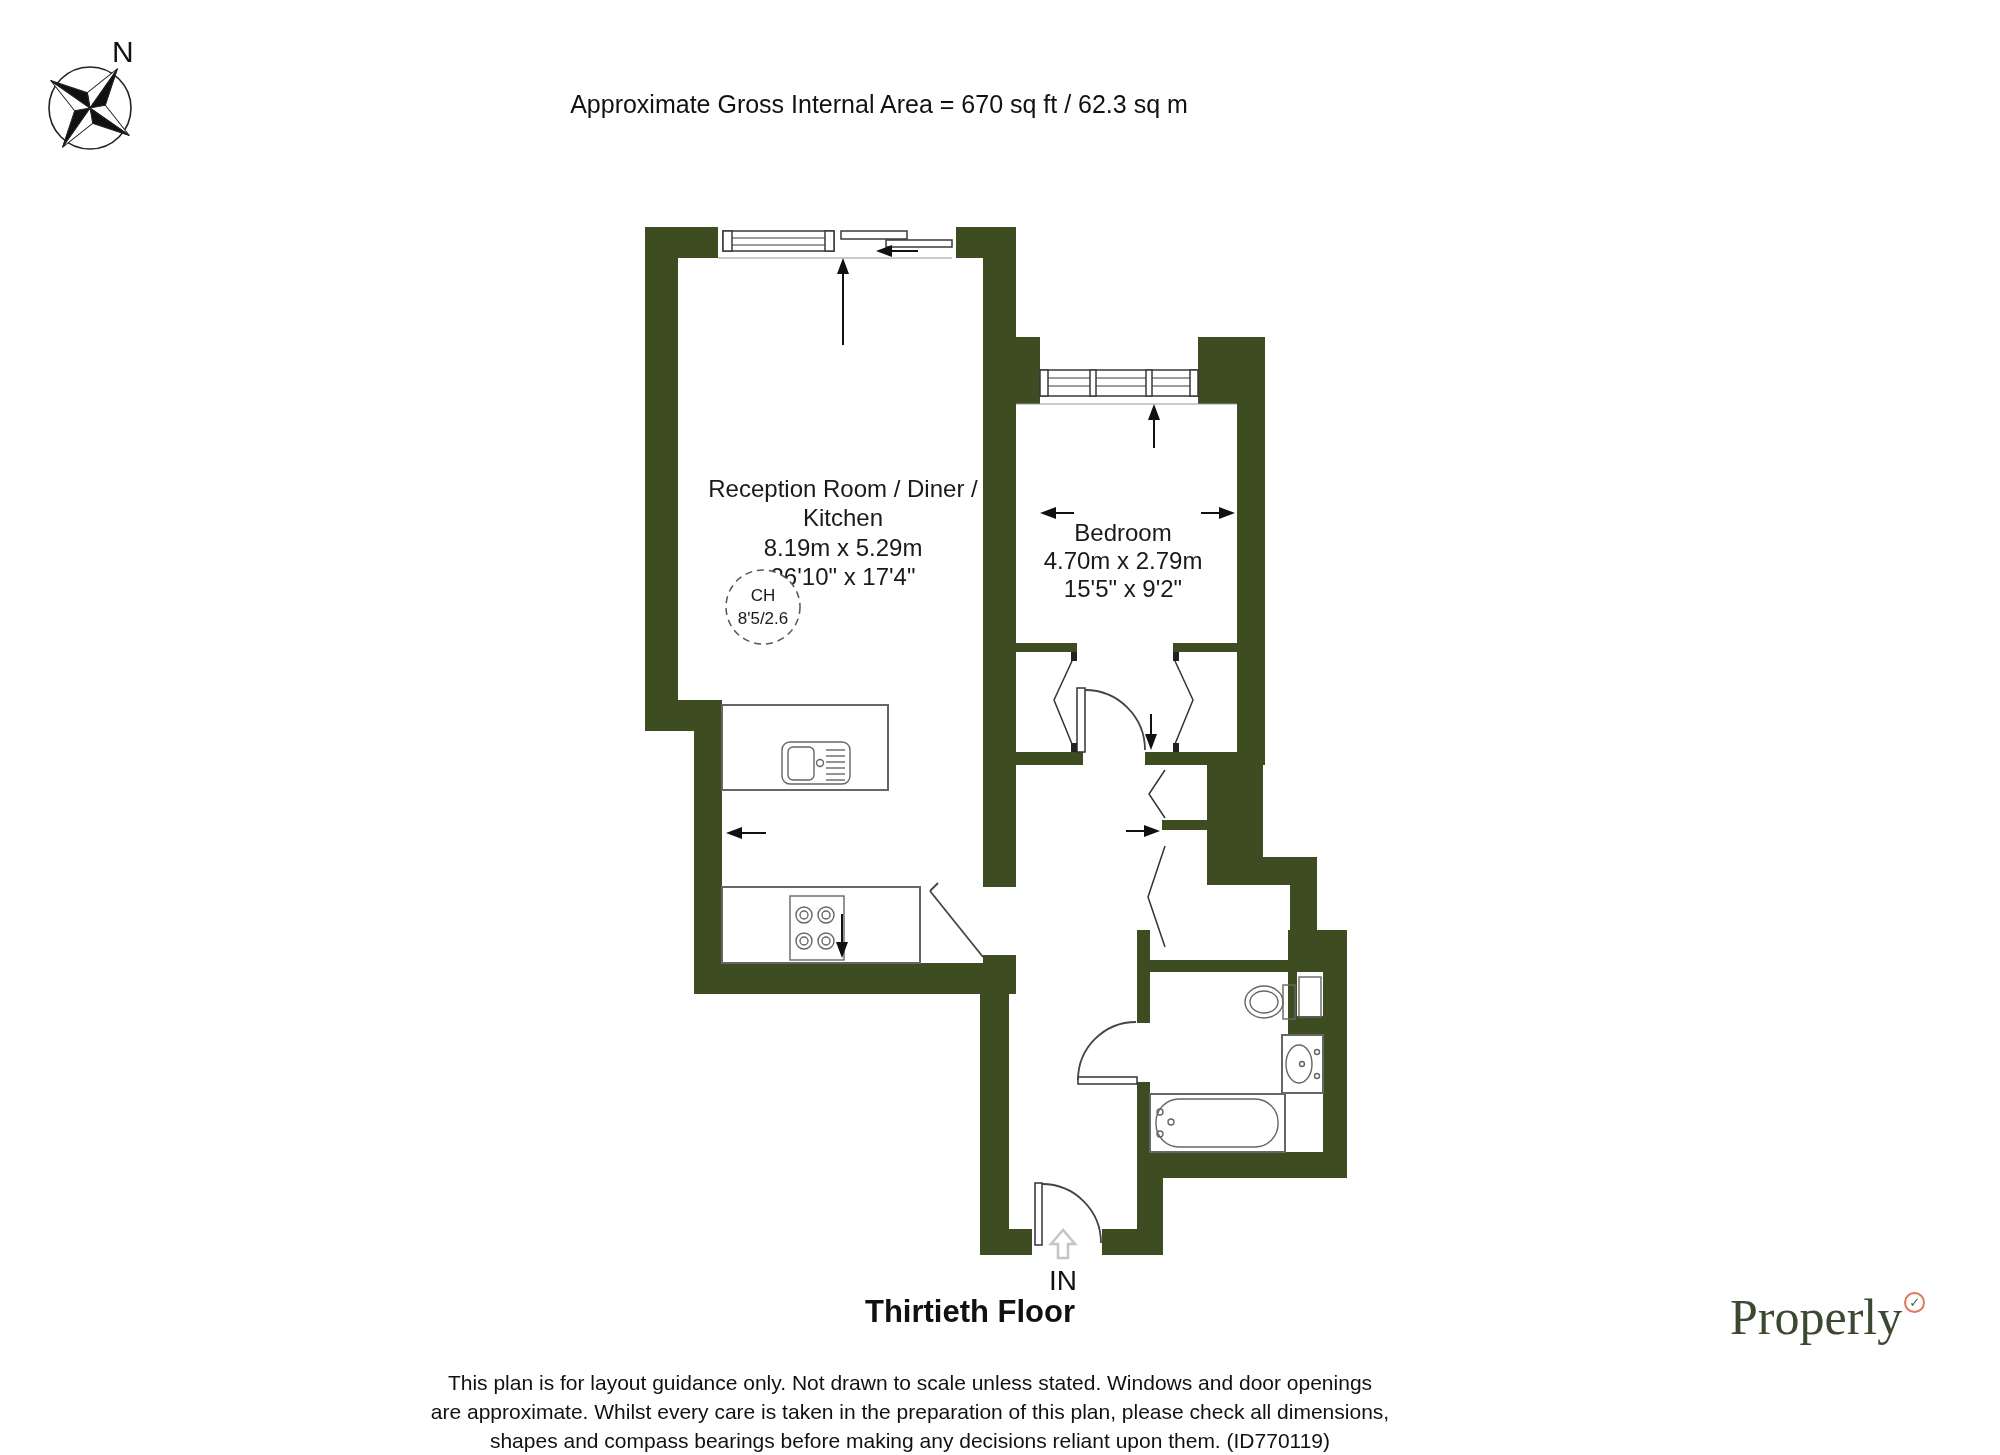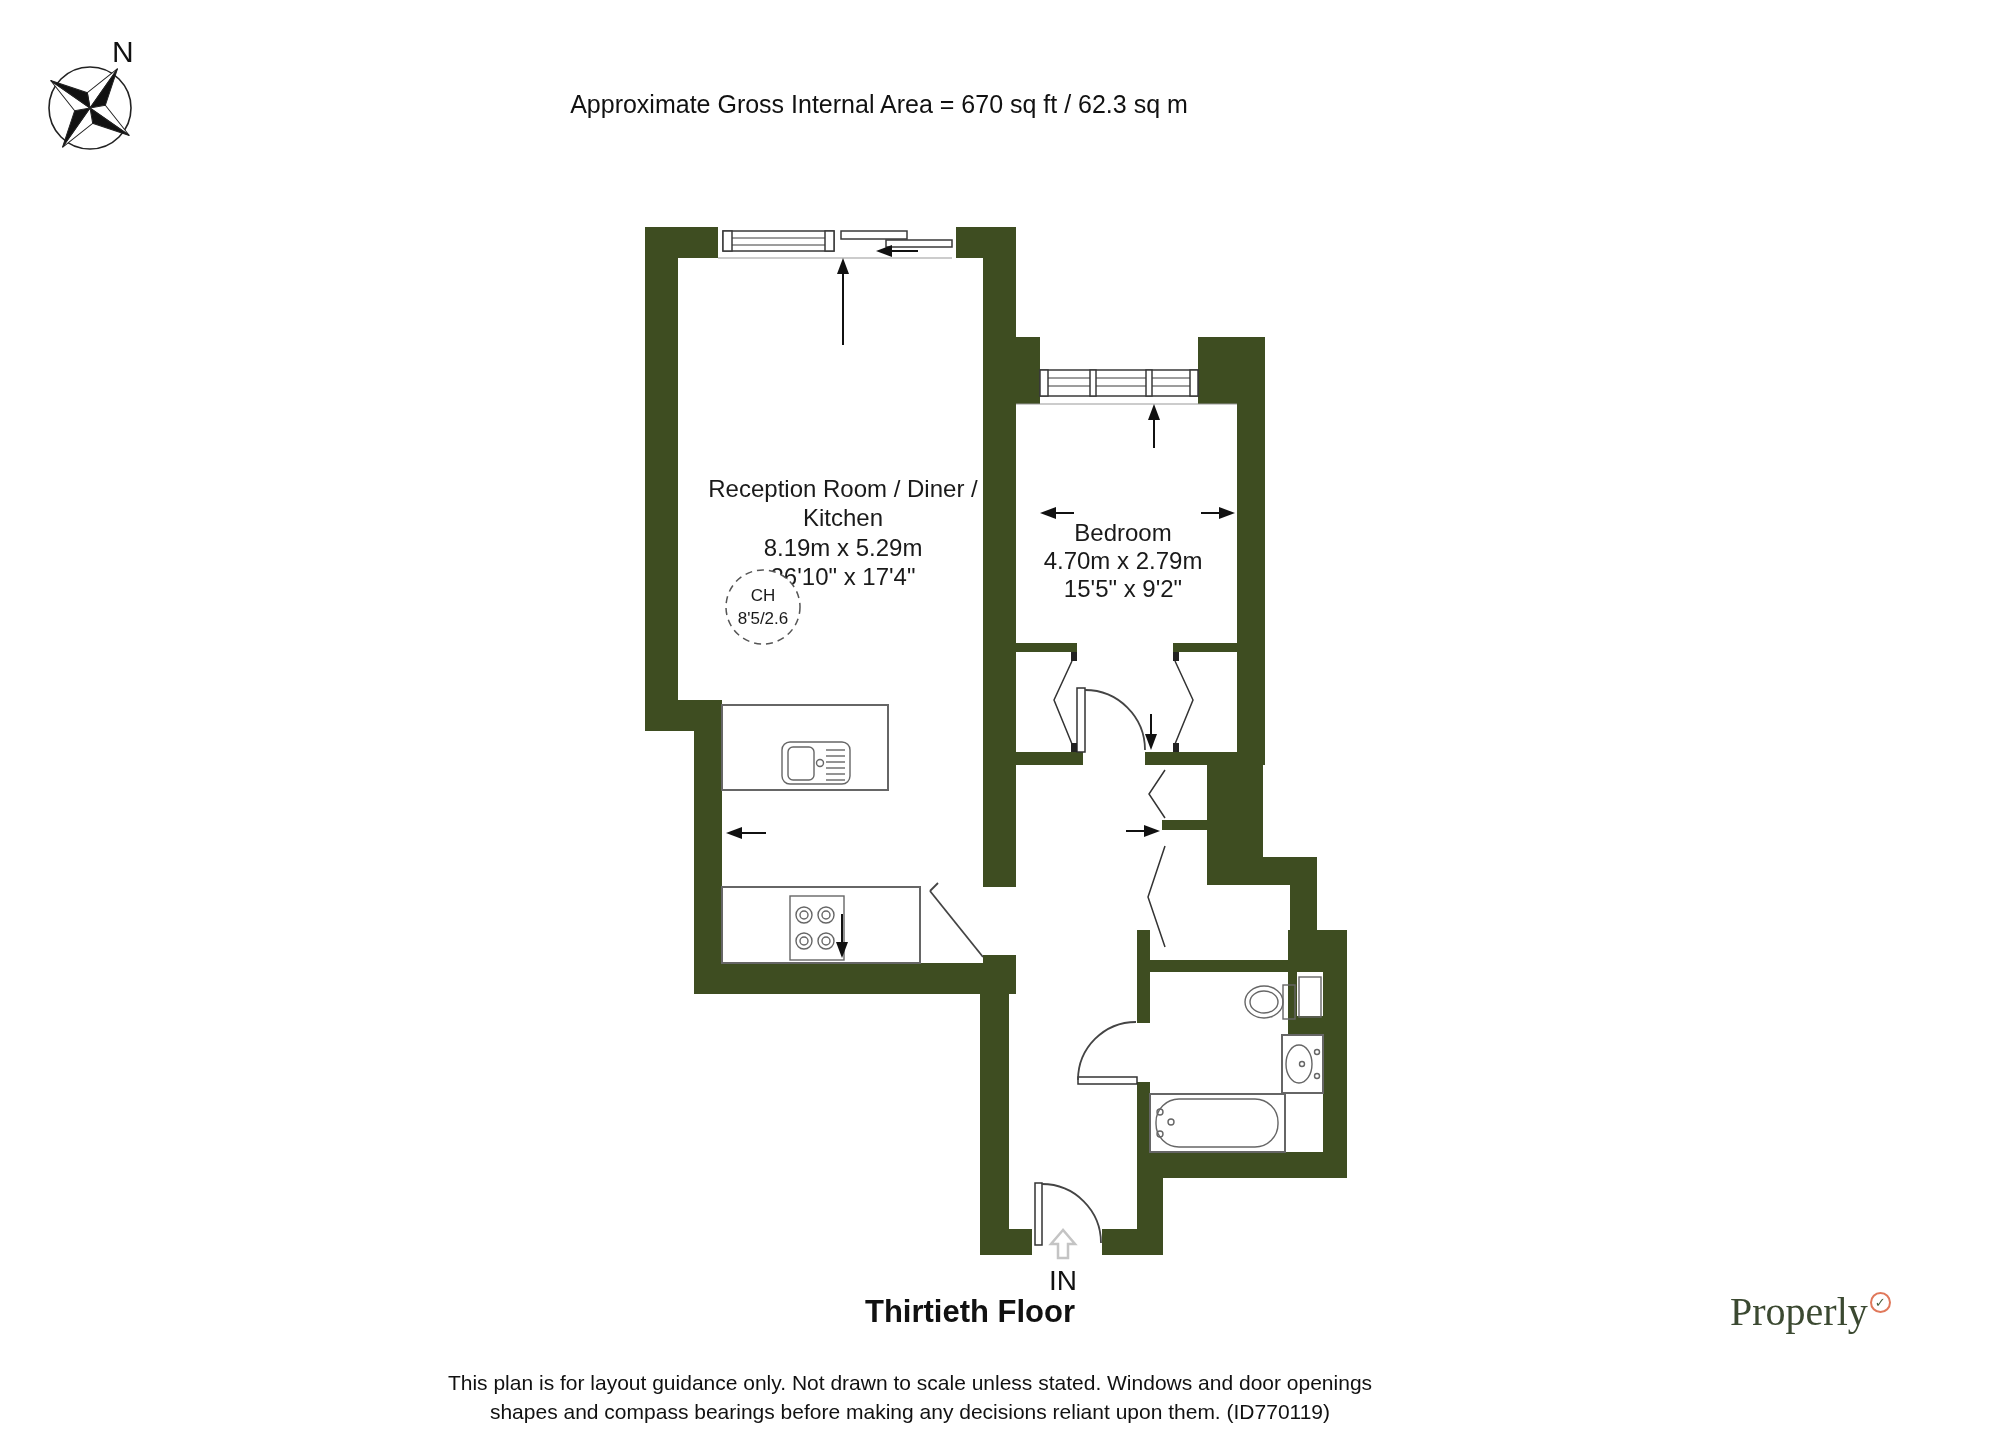--- a/index.html
+++ b/index.html
@@ -4,21 +4,21 @@
 <style>
   html,body{margin:0;padding:0;background:#ffffff;}
   body{width:2000px;height:1455px;font-family:"Liberation Sans",sans-serif;color:#111;}
   #stage{position:relative;width:2000px;height:1455px;overflow:hidden;background:#fff;}
   .title{position:absolute;top:14px;left:0;width:2000px;text-align:center;
          font-size:37px;font-weight:bold;letter-spacing:0.5px;}
   .subtitle{position:absolute;top:90px;left:0;width:1758px;text-align:center;font-size:25px;}
   .disclaimer{position:absolute;top:1368px;left:0;width:1820px;text-align:center;
               font-size:21px;line-height:29px;}
   .logo{position:absolute;top:1292px;left:1730px;width:260px;display:flex;align-items:flex-start;}
-  .logo-text{font-family:"Liberation Serif",serif;font-size:40px;color:#3b4931;line-height:1;}
+  .logo-text{font-family:"Liberation Serif",serif;font-size:50px;color:#3b4931;line-height:1;}
   .logo-badge{display:inline-block;width:17px;height:17px;border:2px solid #e0785a;border-radius:50%;
               font-size:13px;line-height:17px;text-align:center;color:#47603f;margin-left:2px;margin-top:0px;}
   svg{position:absolute;left:0;top:0;}
   .walls{fill:#3e4d21;}
   .roomtext{font-family:"Liberation Sans",sans-serif;font-size:24px;fill:#1a1a1a;text-anchor:middle;}
   .chtext{font-family:"Liberation Sans",sans-serif;font-size:17px;fill:#1a1a1a;text-anchor:middle;}
   .fixture{fill:#ffffff;stroke:#666;stroke-width:2;}
   .fixline{stroke:#666;stroke-width:1.4;fill:none;}
   .doorline{stroke:#444;stroke-width:1.8;fill:none;}
   .arrowline{stroke:#111;stroke-width:2;}
@@ -244,16 +244,17 @@
     <text x="970" y="1322" font-size="31" font-weight="bold" text-anchor="middle" fill="#111">Thirtieth Floor</text>
   </svg>
 
   <div class="logo">
     <span class="logo-text">Properly</span>
     <span class="logo-badge">✓</span>
   </div>
 
   <div class="disclaimer">
     <div>This plan is for layout guidance only. Not drawn to scale unless stated. Windows and door openings</div>
+    <div>are approximate. Whilst every care is taken in the preparation of this plan, please check all dimensions,</div>
     <div>shapes and compass bearings before making any decisions reliant upon them. (ID770119)</div>
   </div>
 
 </div>
 
 </body></html>

